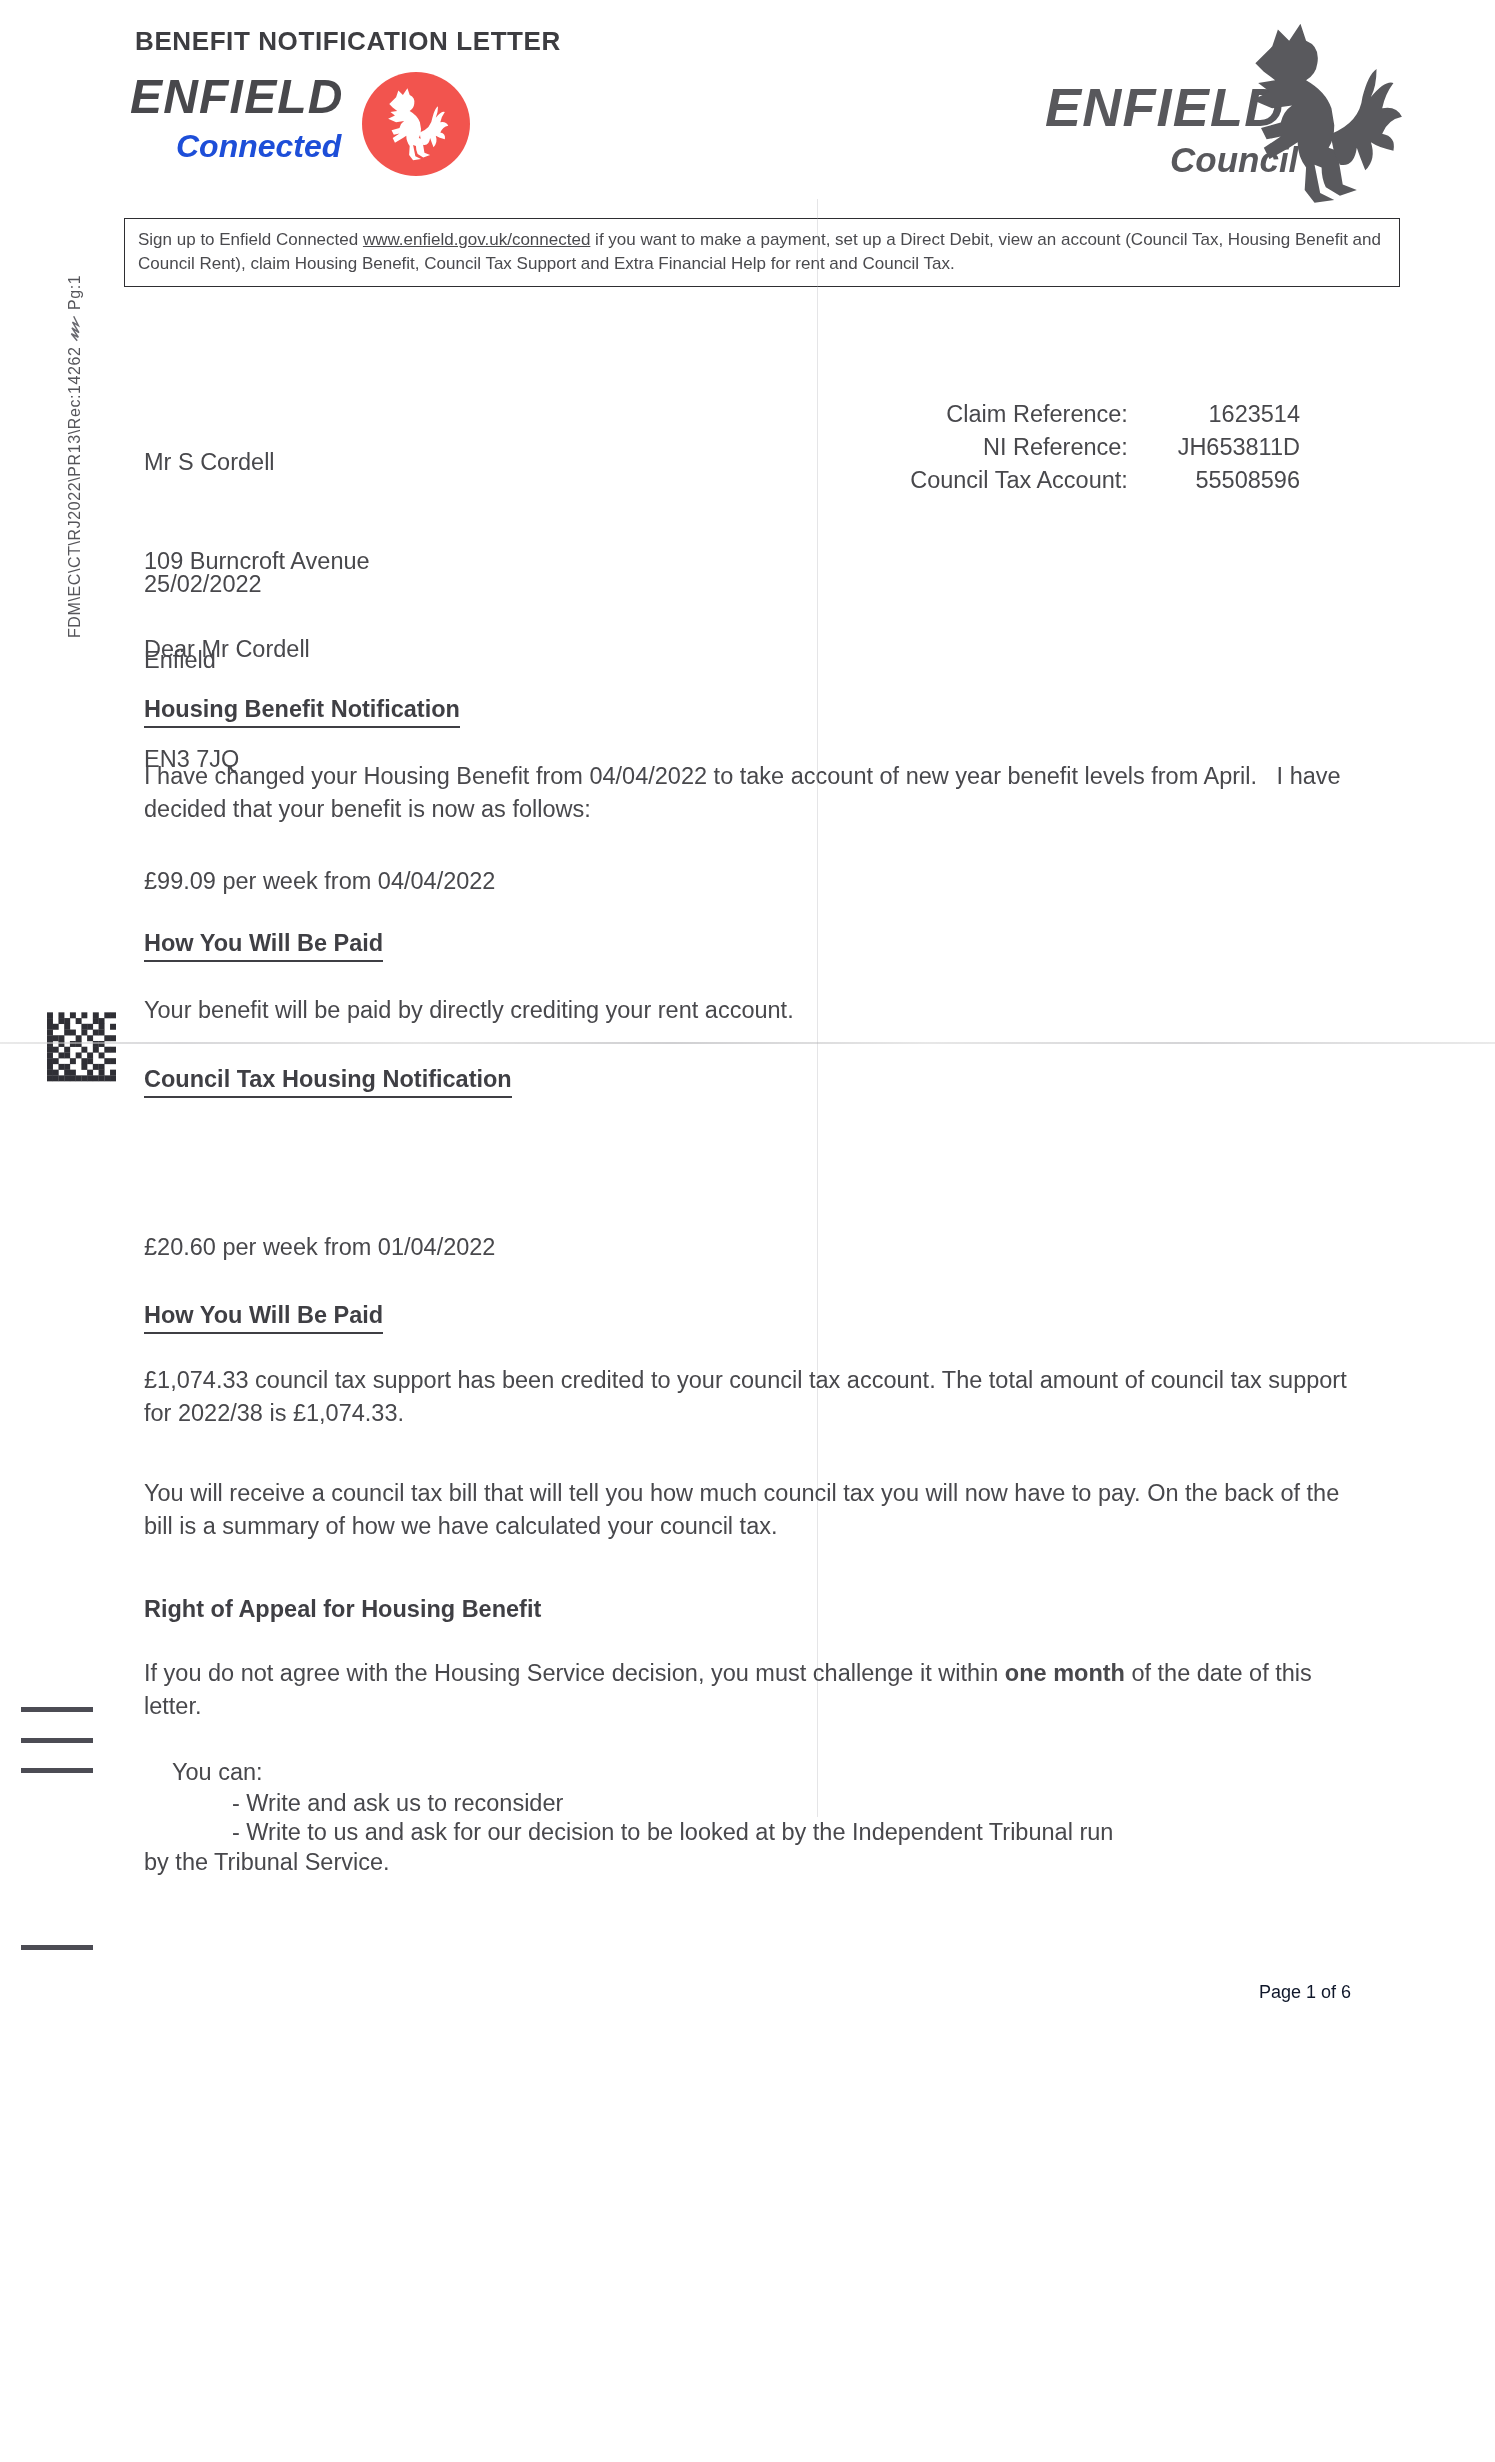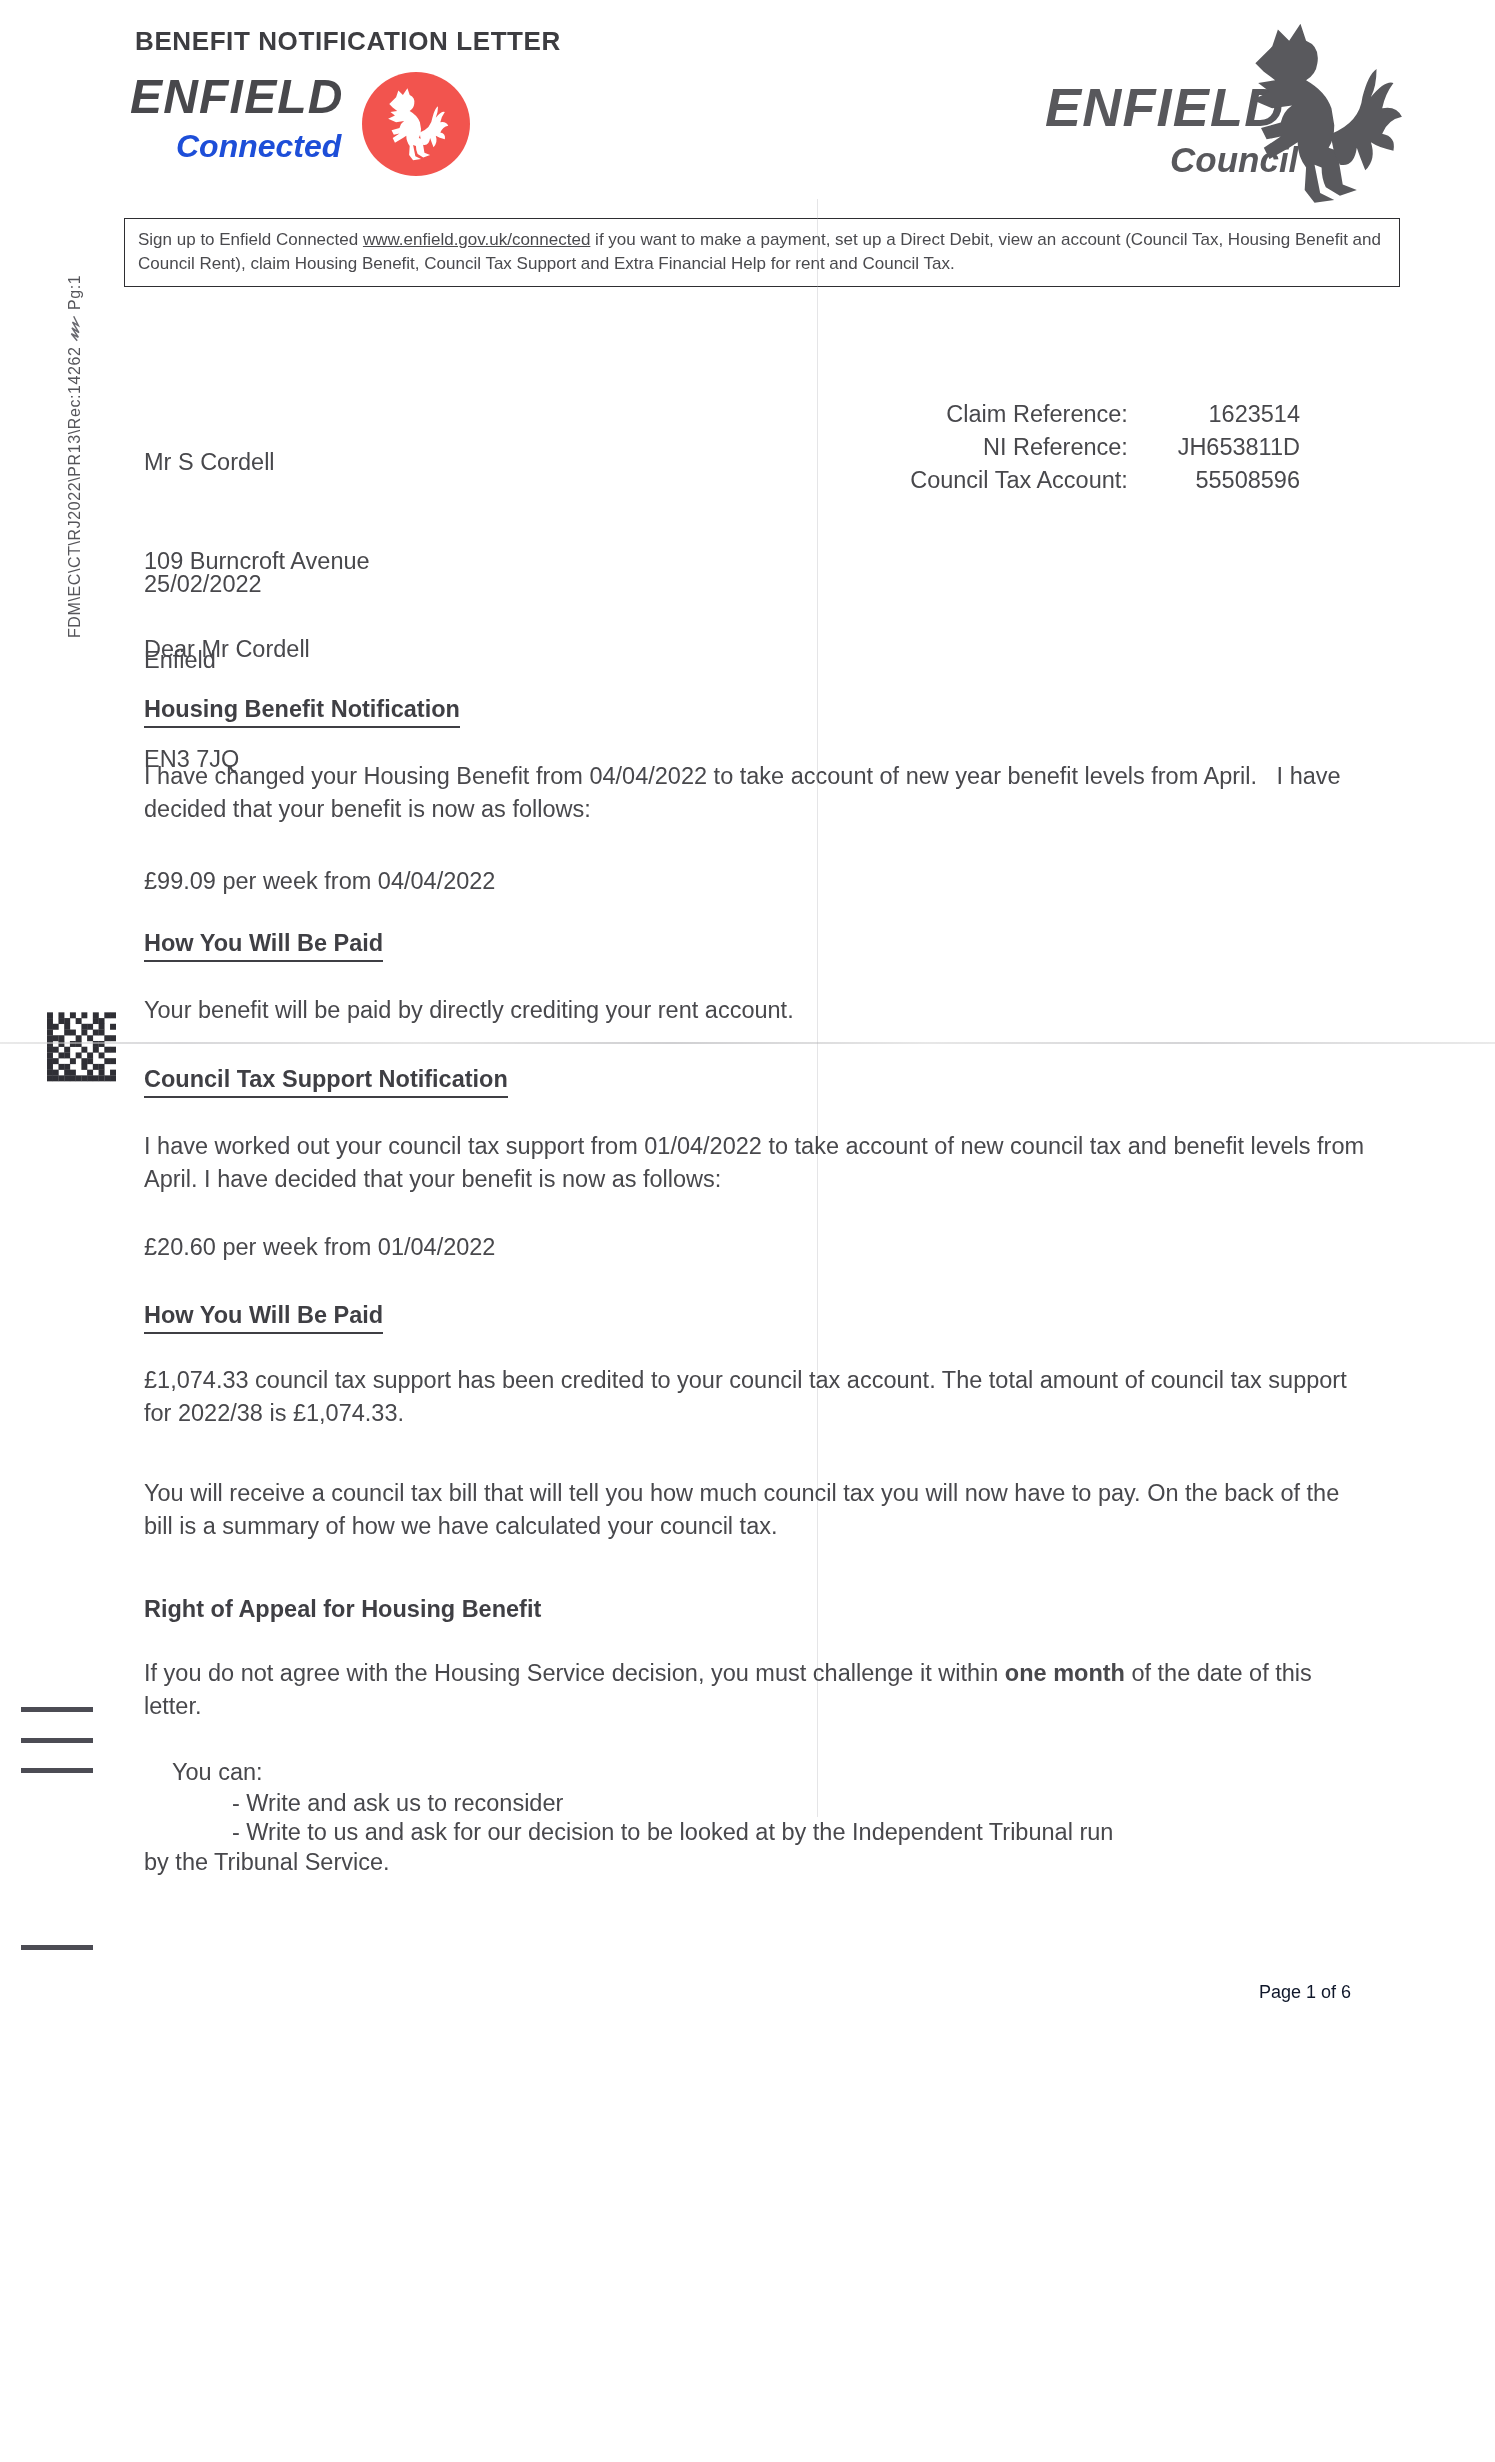--- a/index.html
+++ b/index.html
@@ -223,24 +223,23 @@
   <div class="abs" style="left:144px;top:930px;">
     <span class="heading">How You Will Be Paid</span>
   </div>
 
   <div class="abs t" style="left:144px;top:994px;width:1231px;">Your benefit will be paid by directly crediting your rent account.</div>
 
   <div class="abs crease-h" style="left:0;top:1042px;"></div>
   <div class="abs crease-v" style="left:817px;top:199px;height:1618px;"></div>
 
   <div class="abs" style="left:144px;top:1066px;">
-    <span class="heading">Council Tax Support Notification</span>
-  </div>
-
-  <div class="abs t" style="left:144px;top:1130px;width:1231px;">I have worked out your council tax support from 01/04/2022 to take account of new council tax and benefit levels from April. I have decided that your benefit is now as follows:</div>
+    <span class="heading">Council Tax Housing Notification</span>
+  </div>
+
 
   <div class="abs t" style="left:144px;top:1231px;">£20.60 per week from 01/04/2022</div>
 
   <div class="abs" style="left:144px;top:1302px;">
     <span class="heading">How You Will Be Paid</span>
   </div>
 
   <div class="abs t" style="left:144px;top:1364px;width:1231px;">£1,074.33 council tax support has been credited to your council tax account. The total amount of council tax support for 2022/38 is £1,074.33.</div>
 
   <div class="abs t" style="left:144px;top:1477px;width:1217px;">You will receive a council tax bill that will tell you how much council tax you will now have to pay. On the back of the bill is a summary of how we have calculated your council tax.</div>

